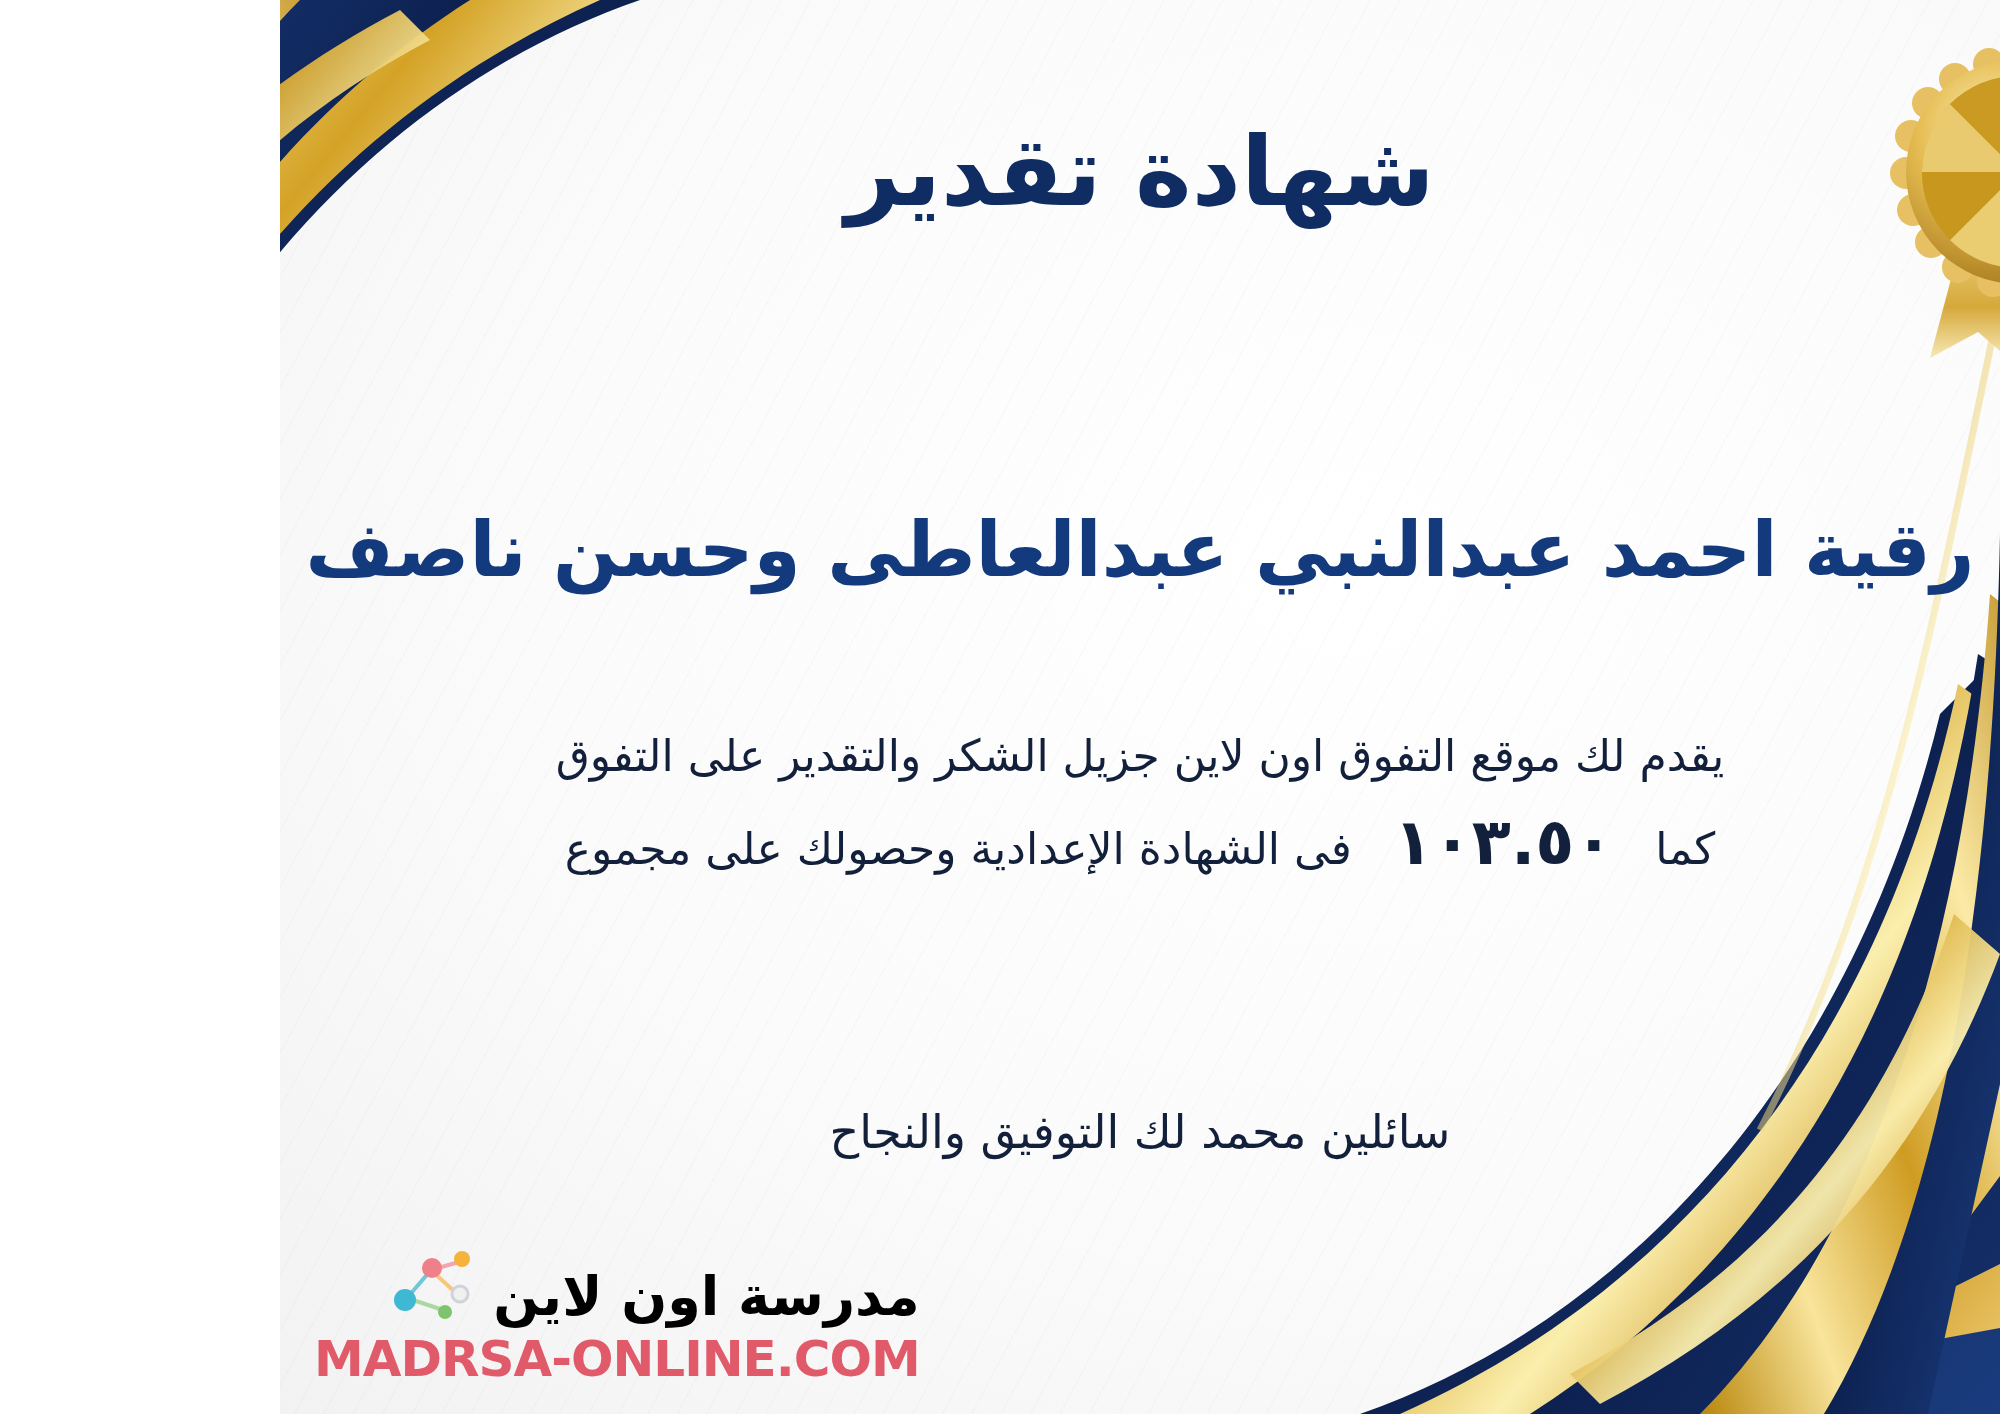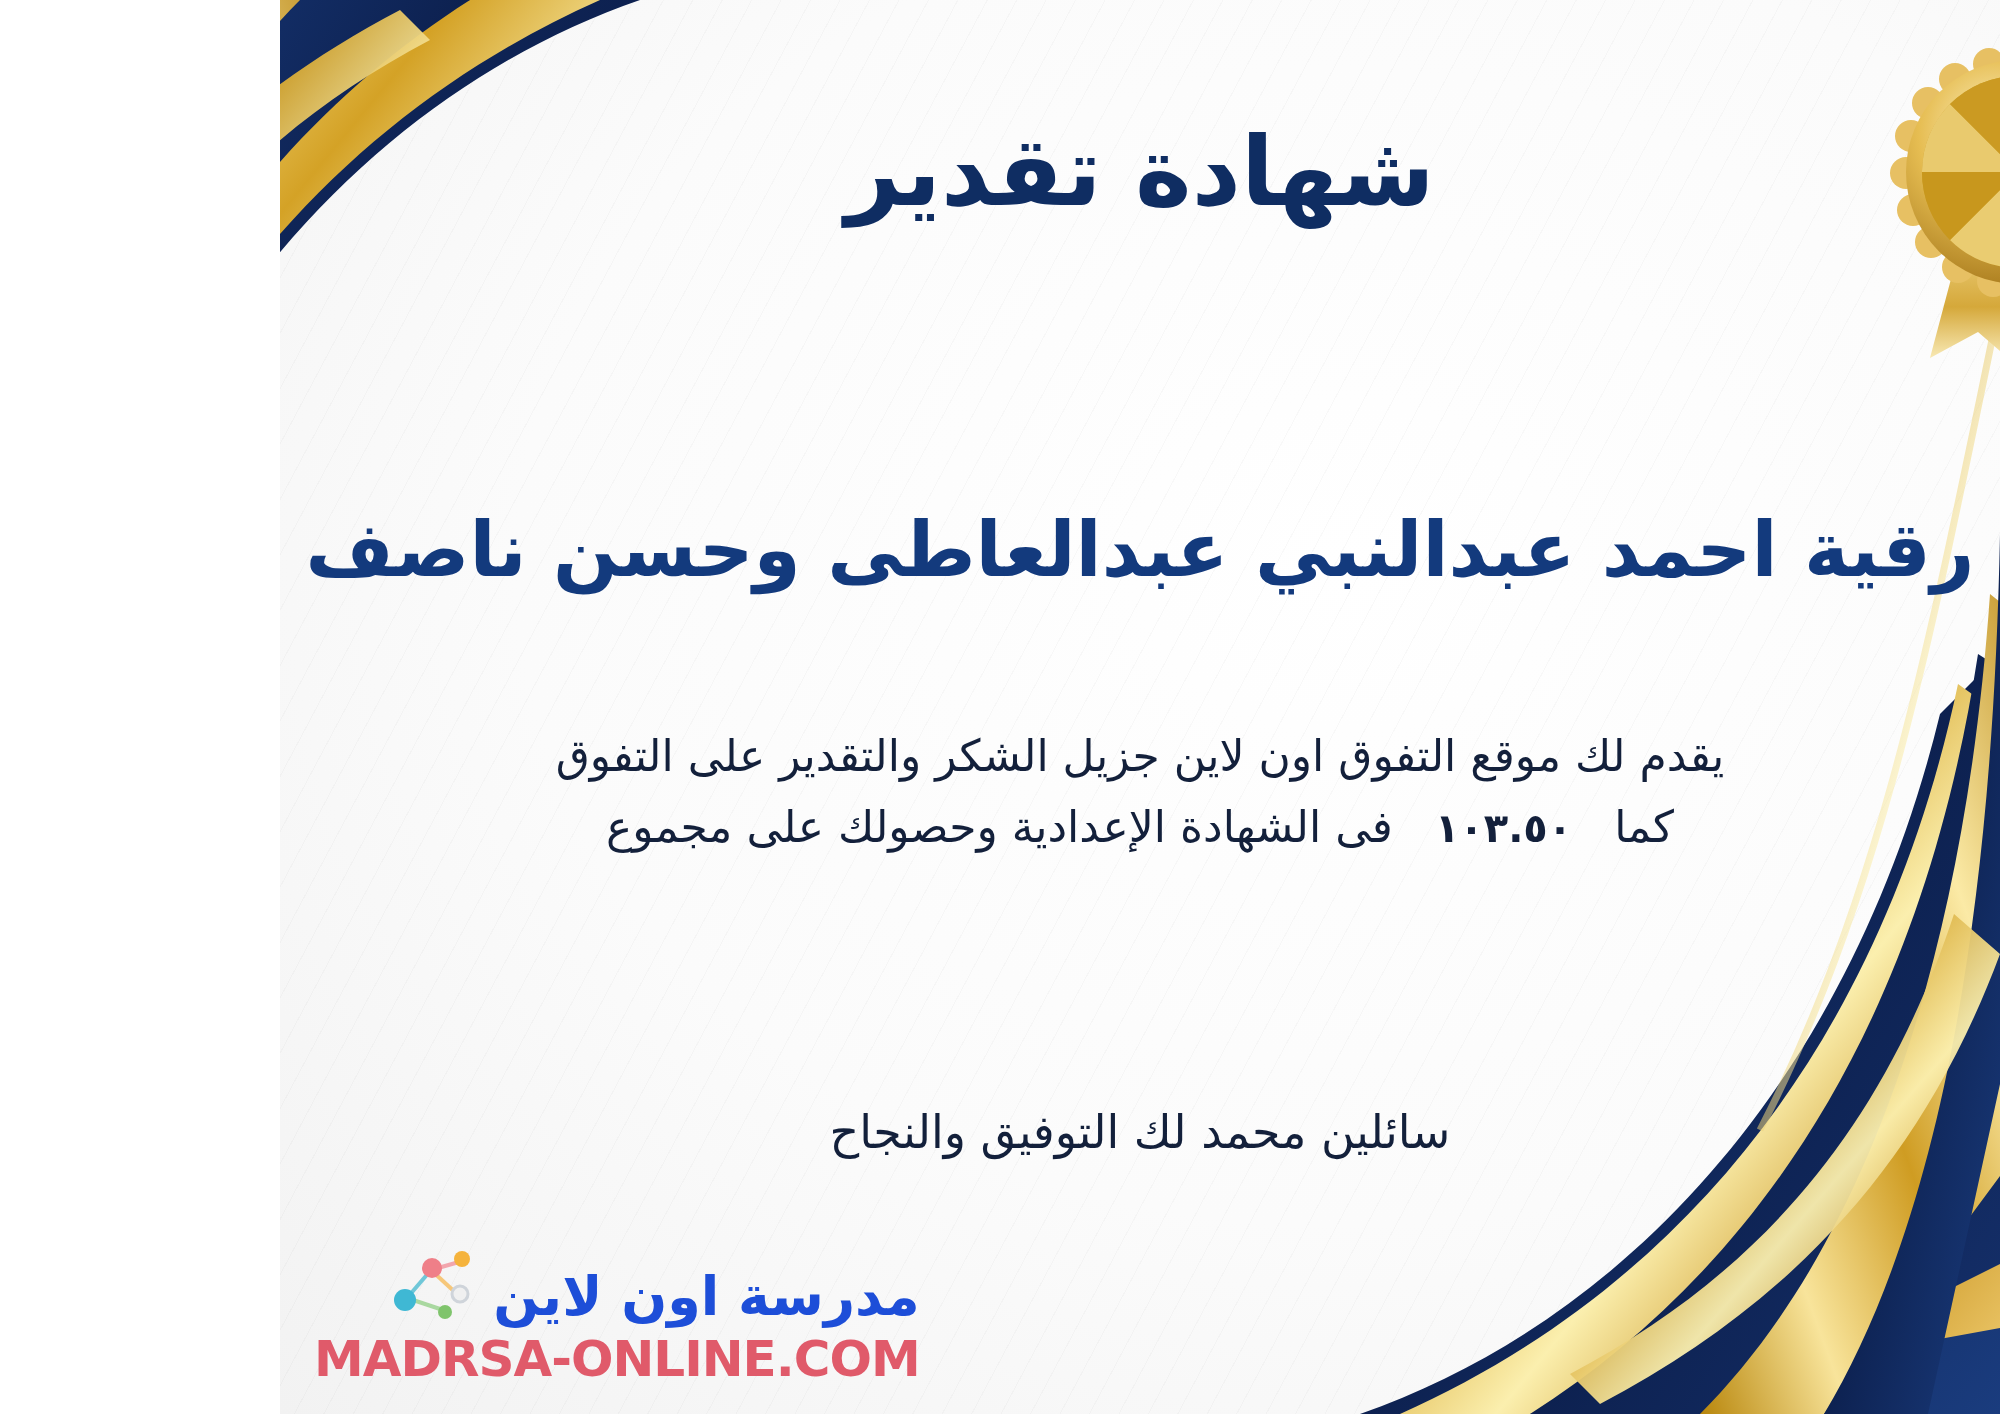--- a/index.html
+++ b/index.html
@@ -92,21 +92,21 @@
   }
   .body-line {
     font-size: 44px;
     line-height: 1.62;
     font-weight: 400;
     color: #13203b;
   }
   .body-line .score {
     display: inline-block;
     margin: 0 28px;
-    font-size: 40px;
+    font-size: 64px;
     font-weight: 700;
     letter-spacing: 2px;
   }
 
   .closing-line {
     position: absolute;
     top: 1105px;
     right: 0;
     left: 0;
     text-align: center;
@@ -127,21 +127,21 @@
   }
   .logo-row {
     display: flex;
     align-items: center;
     gap: 14px;
     direction: rtl;
   }
   .logo-text-ar {
     font-size: 54px;
     font-weight: 700;
-    color: #1d4ed8;
+    color: #000000;
     line-height: 1;
     direction: rtl;
     margin-top: 28px;
   }
   .logo-url {
     margin-top: 6px;
     font-size: 50px;
     font-weight: 700;
     color: #e05a6a;
     letter-spacing: -1px;

